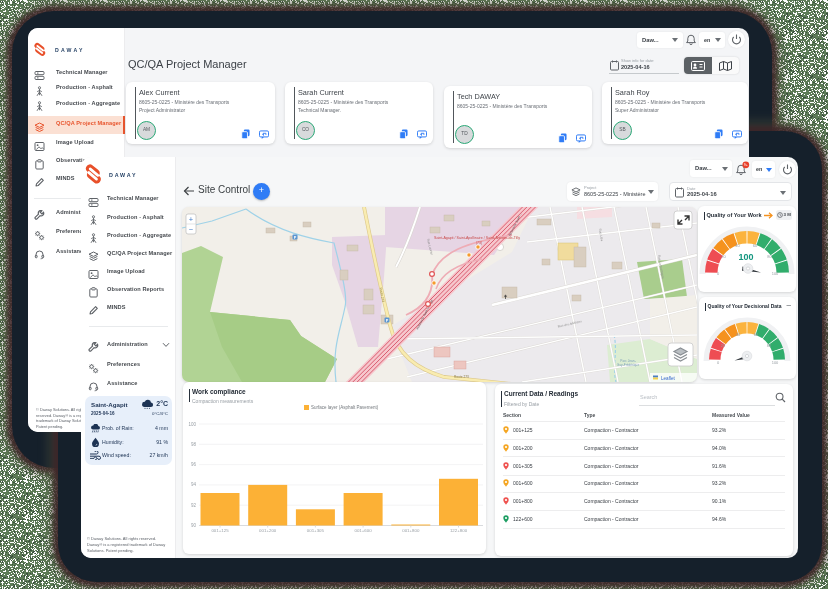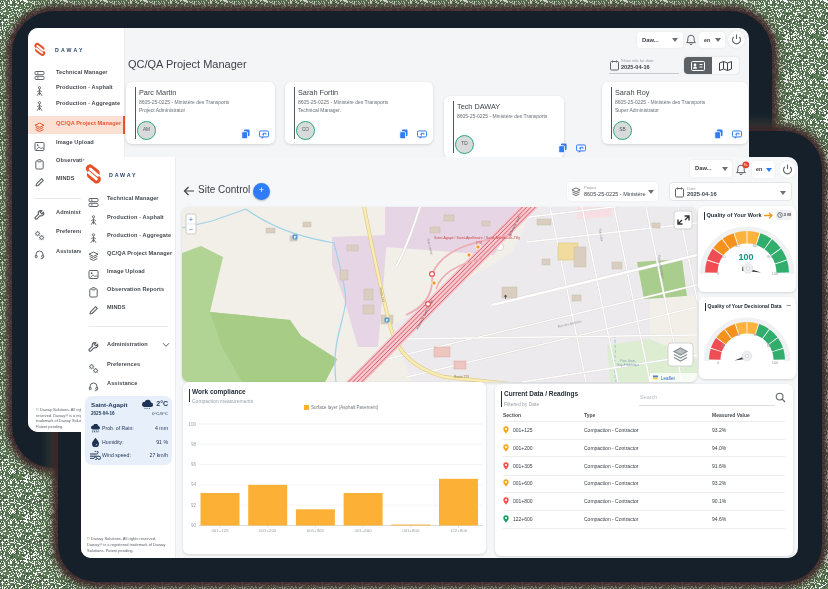--- a/index.html
+++ b/index.html
@@ -196,55 +196,55 @@
           <line x1="8.5" y1="6" x2="11.5" y2="6" stroke="#fff"></line>
         </svg>
       <svg style="position:absolute;left:35px;top:3.5px" width="13" height="10" viewBox="0 0 13 10">
           <path d="M0.5 2 L4.5 0.5 L8.5 2 L12.5 0.5 V8 L8.5 9.5 L4.5 8 L0.5 9.5 Z M4.5 0.5 V8 M8.5 2 V9.5" fill="none" stroke="#3c4147" stroke-width="1"></path>
         </svg>
     </div>
 
     <div id="cards1">
         <div class="card" style="left:98px;top:54px;width:149px;height:62px">
       <div style="position:absolute;left:8.5px;top:5px;width:1.8px;height:52px;background:#51565b"></div>
-      <div style="position:absolute;left:13px;top:6px;font-size:7.3px;font-weight:500;color:#3f444a">Parc Martin</div>
+      <div style="position:absolute;left:13px;top:6px;font-size:7.3px;font-weight:500;color:#3f444a">Alex Current</div>
       <div style="position:absolute;left:13px;top:17px;font-size:5px;color:#696e75">8605-25-0225 - Ministère des Transports</div>
       <div style="position:absolute;left:13px;top:25px;font-size:5px;color:#696e75">Project Administrator</div>
       <div style="position:absolute;left:11px;top:38.5px;width:19px;height:19px;border-radius:50%;border:1.4px solid #2aa876;background:#d8dadc;">
         <span style="position:absolute;left:0;right:0;top:5.5px;text-align:center;font-size:4.8px;color:#55595e">AM</span>
       </div>
       <div style="position:absolute;left:115px;top:43px"><svg viewBox="0 0 10 11" style="width:9.5px;height:10.5px">
               <rect x="3" y="0.5" width="6" height="7" rx="1.2" fill="#2f7cf6"></rect>
               <rect x="0.8" y="2.8" width="6" height="7.4" rx="1.2" fill="#2f7cf6" stroke="#fff" stroke-width="0.9"></rect>
             </svg></div>
       <div style="position:absolute;left:132.5px;top:43.5px"><svg viewBox="0 0 11 10" style="width:10px;height:9.5px">
               <rect x="0.5" y="0.8" width="10" height="6.6" rx="1.4" fill="none" stroke="#2f7cf6" stroke-width="1.1"></rect>
               <path d="M3 9.6 L3 7.4 L5.4 7.4 Z" fill="#2f7cf6"></path>
               <path d="M3.4 4.9 L5 3.4 M5 3.4 L5 6 M5 3.4 L7.6 3.4 L7.6 5.2" stroke="#2f7cf6" stroke-width="1" fill="none"></path>
             </svg></div>
     </div>
         <div class="card" style="left:257px;top:54px;width:148px;height:62px">
       <div style="position:absolute;left:8.5px;top:5px;width:1.8px;height:52px;background:#51565b"></div>
-      <div style="position:absolute;left:13px;top:6px;font-size:7.3px;font-weight:500;color:#3f444a">Sarah Fortin</div>
+      <div style="position:absolute;left:13px;top:6px;font-size:7.3px;font-weight:500;color:#3f444a">Sarah Current</div>
       <div style="position:absolute;left:13px;top:17px;font-size:5px;color:#696e75">8605-25-0225 - Ministère des Transports</div>
       <div style="position:absolute;left:13px;top:25px;font-size:5px;color:#696e75">Technical Manager.</div>
       <div style="position:absolute;left:11px;top:38.5px;width:19px;height:19px;border-radius:50%;border:1.4px solid #2aa876;background:#d8dadc;">
         <span style="position:absolute;left:0;right:0;top:5.5px;text-align:center;font-size:4.8px;color:#55595e">CO</span>
       </div>
       <div style="position:absolute;left:114px;top:43px"><svg viewBox="0 0 10 11" style="width:9.5px;height:10.5px">
               <rect x="3" y="0.5" width="6" height="7" rx="1.2" fill="#2f7cf6"></rect>
               <rect x="0.8" y="2.8" width="6" height="7.4" rx="1.2" fill="#2f7cf6" stroke="#fff" stroke-width="0.9"></rect>
             </svg></div>
       <div style="position:absolute;left:131.5px;top:43.5px"><svg viewBox="0 0 11 10" style="width:10px;height:9.5px">
               <rect x="0.5" y="0.8" width="10" height="6.6" rx="1.4" fill="none" stroke="#2f7cf6" stroke-width="1.1"></rect>
               <path d="M3 9.6 L3 7.4 L5.4 7.4 Z" fill="#2f7cf6"></path>
               <path d="M3.4 4.9 L5 3.4 M5 3.4 L5 6 M5 3.4 L7.6 3.4 L7.6 5.2" stroke="#2f7cf6" stroke-width="1" fill="none"></path>
             </svg></div>
     </div>
-        <div class="card" style="left:416px;top:68px;width:120px;height:62px">
+        <div class="card" style="left:416px;top:58px;width:148px;height:62px">
       <div style="position:absolute;left:8.5px;top:5px;width:1.8px;height:52px;background:#51565b"></div>
       <div style="position:absolute;left:13px;top:6px;font-size:7.3px;font-weight:500;color:#3f444a">Tech DAWAY</div>
       <div style="position:absolute;left:13px;top:17px;font-size:5px;color:#696e75">8605-25-0225 - Ministère des Transports</div>
 
       <div style="position:absolute;left:11px;top:38.5px;width:19px;height:19px;border-radius:50%;border:1.4px solid #2aa876;background:#d8dadc;">
         <span style="position:absolute;left:0;right:0;top:5.5px;text-align:center;font-size:4.8px;color:#55595e">TD</span>
       </div>
       <div style="position:absolute;left:114px;top:43px"><svg viewBox="0 0 10 11" style="width:9.5px;height:10.5px">
               <rect x="3" y="0.5" width="6" height="7" rx="1.2" fill="#2f7cf6"></rect>
               <rect x="0.8" y="2.8" width="6" height="7.4" rx="1.2" fill="#2f7cf6" stroke="#fff" stroke-width="0.9"></rect>

